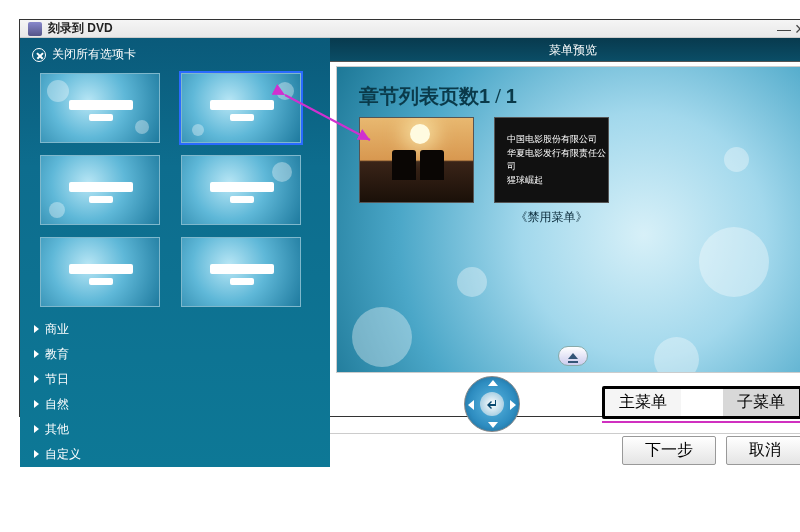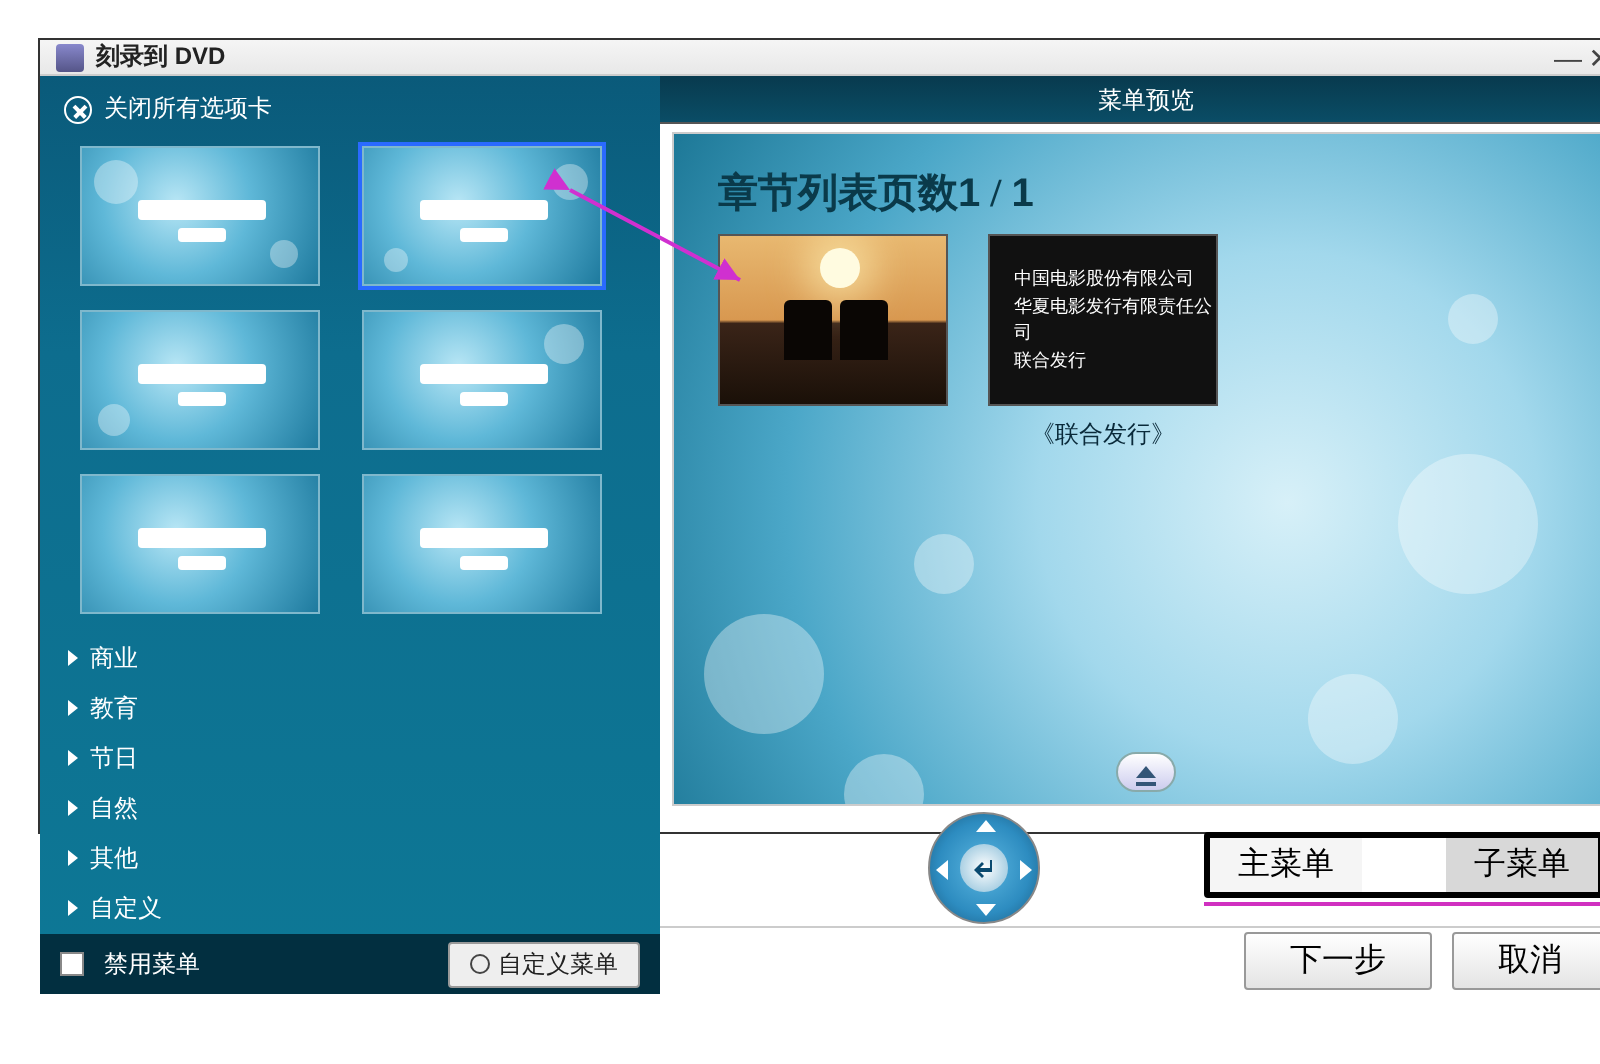--- a/index.html
+++ b/index.html
@@ -102,29 +102,20 @@
         <div class="thumb"></div>
       </div>
       <div class="cats-rest">
         <div class="cat"><span class="tri"></span><span>商业</span></div>
         <div class="cat"><span class="tri"></span><span>教育</span></div>
         <div class="cat"><span class="tri"></span><span>节日</span></div>
         <div class="cat"><span class="tri"></span><span>自然</span></div>
         <div class="cat"><span class="tri"></span><span>其他</span></div>
         <div class="cat"><span class="tri"></span><span>自定义</span></div>
       </div>
-      <div class="side-foot">
-        <span class="chk"></span>
-        <span>禁用菜单</span>
-        <span class="spacer"></span>
-        <div class="btn">
-          <span class="gear"></span>
-          <span>自定义菜单</span>
-        </div>
-      </div>
     </div>
 
     <div class="main">
       <div class="preview-hdr">菜单预览</div>
       <div class="preview-body">
         <div class="bo b1"></div>
           <div class="bo b2"></div>
           <div class="bo b3"></div>
         <div class="bo b4"></div>
           <div class="bo b5"></div>
@@ -133,23 +124,23 @@
           <span>章节列表页数</span><span>1</span> / <span>1</span>
         </div>
         <div class="chapters">
           <div class="chap">
             <div class="img sun"></div>
           </div>
           <div class="chap">
             <div class="img txt">
               <div>中国电影股份有限公司</div>
               <div>华夏电影发行有限责任公司</div>
-              <div>联合发行</div>
+              <div>猩球崛起</div>
             </div>
-            <div class="cap">《联合发行》</div>
+            <div class="cap">《禁用菜单》</div>
           </div>
         </div>
         <div class="eject">
             <span></span>
           </div>
       </div>
 
       <svg class="arrow-overlay" style="left:0;top:0;" width="800" height="430">
         <defs>
             <marker id="ah" markerWidth="8" markerHeight="8" refX="6" refY="3" orient="auto">

